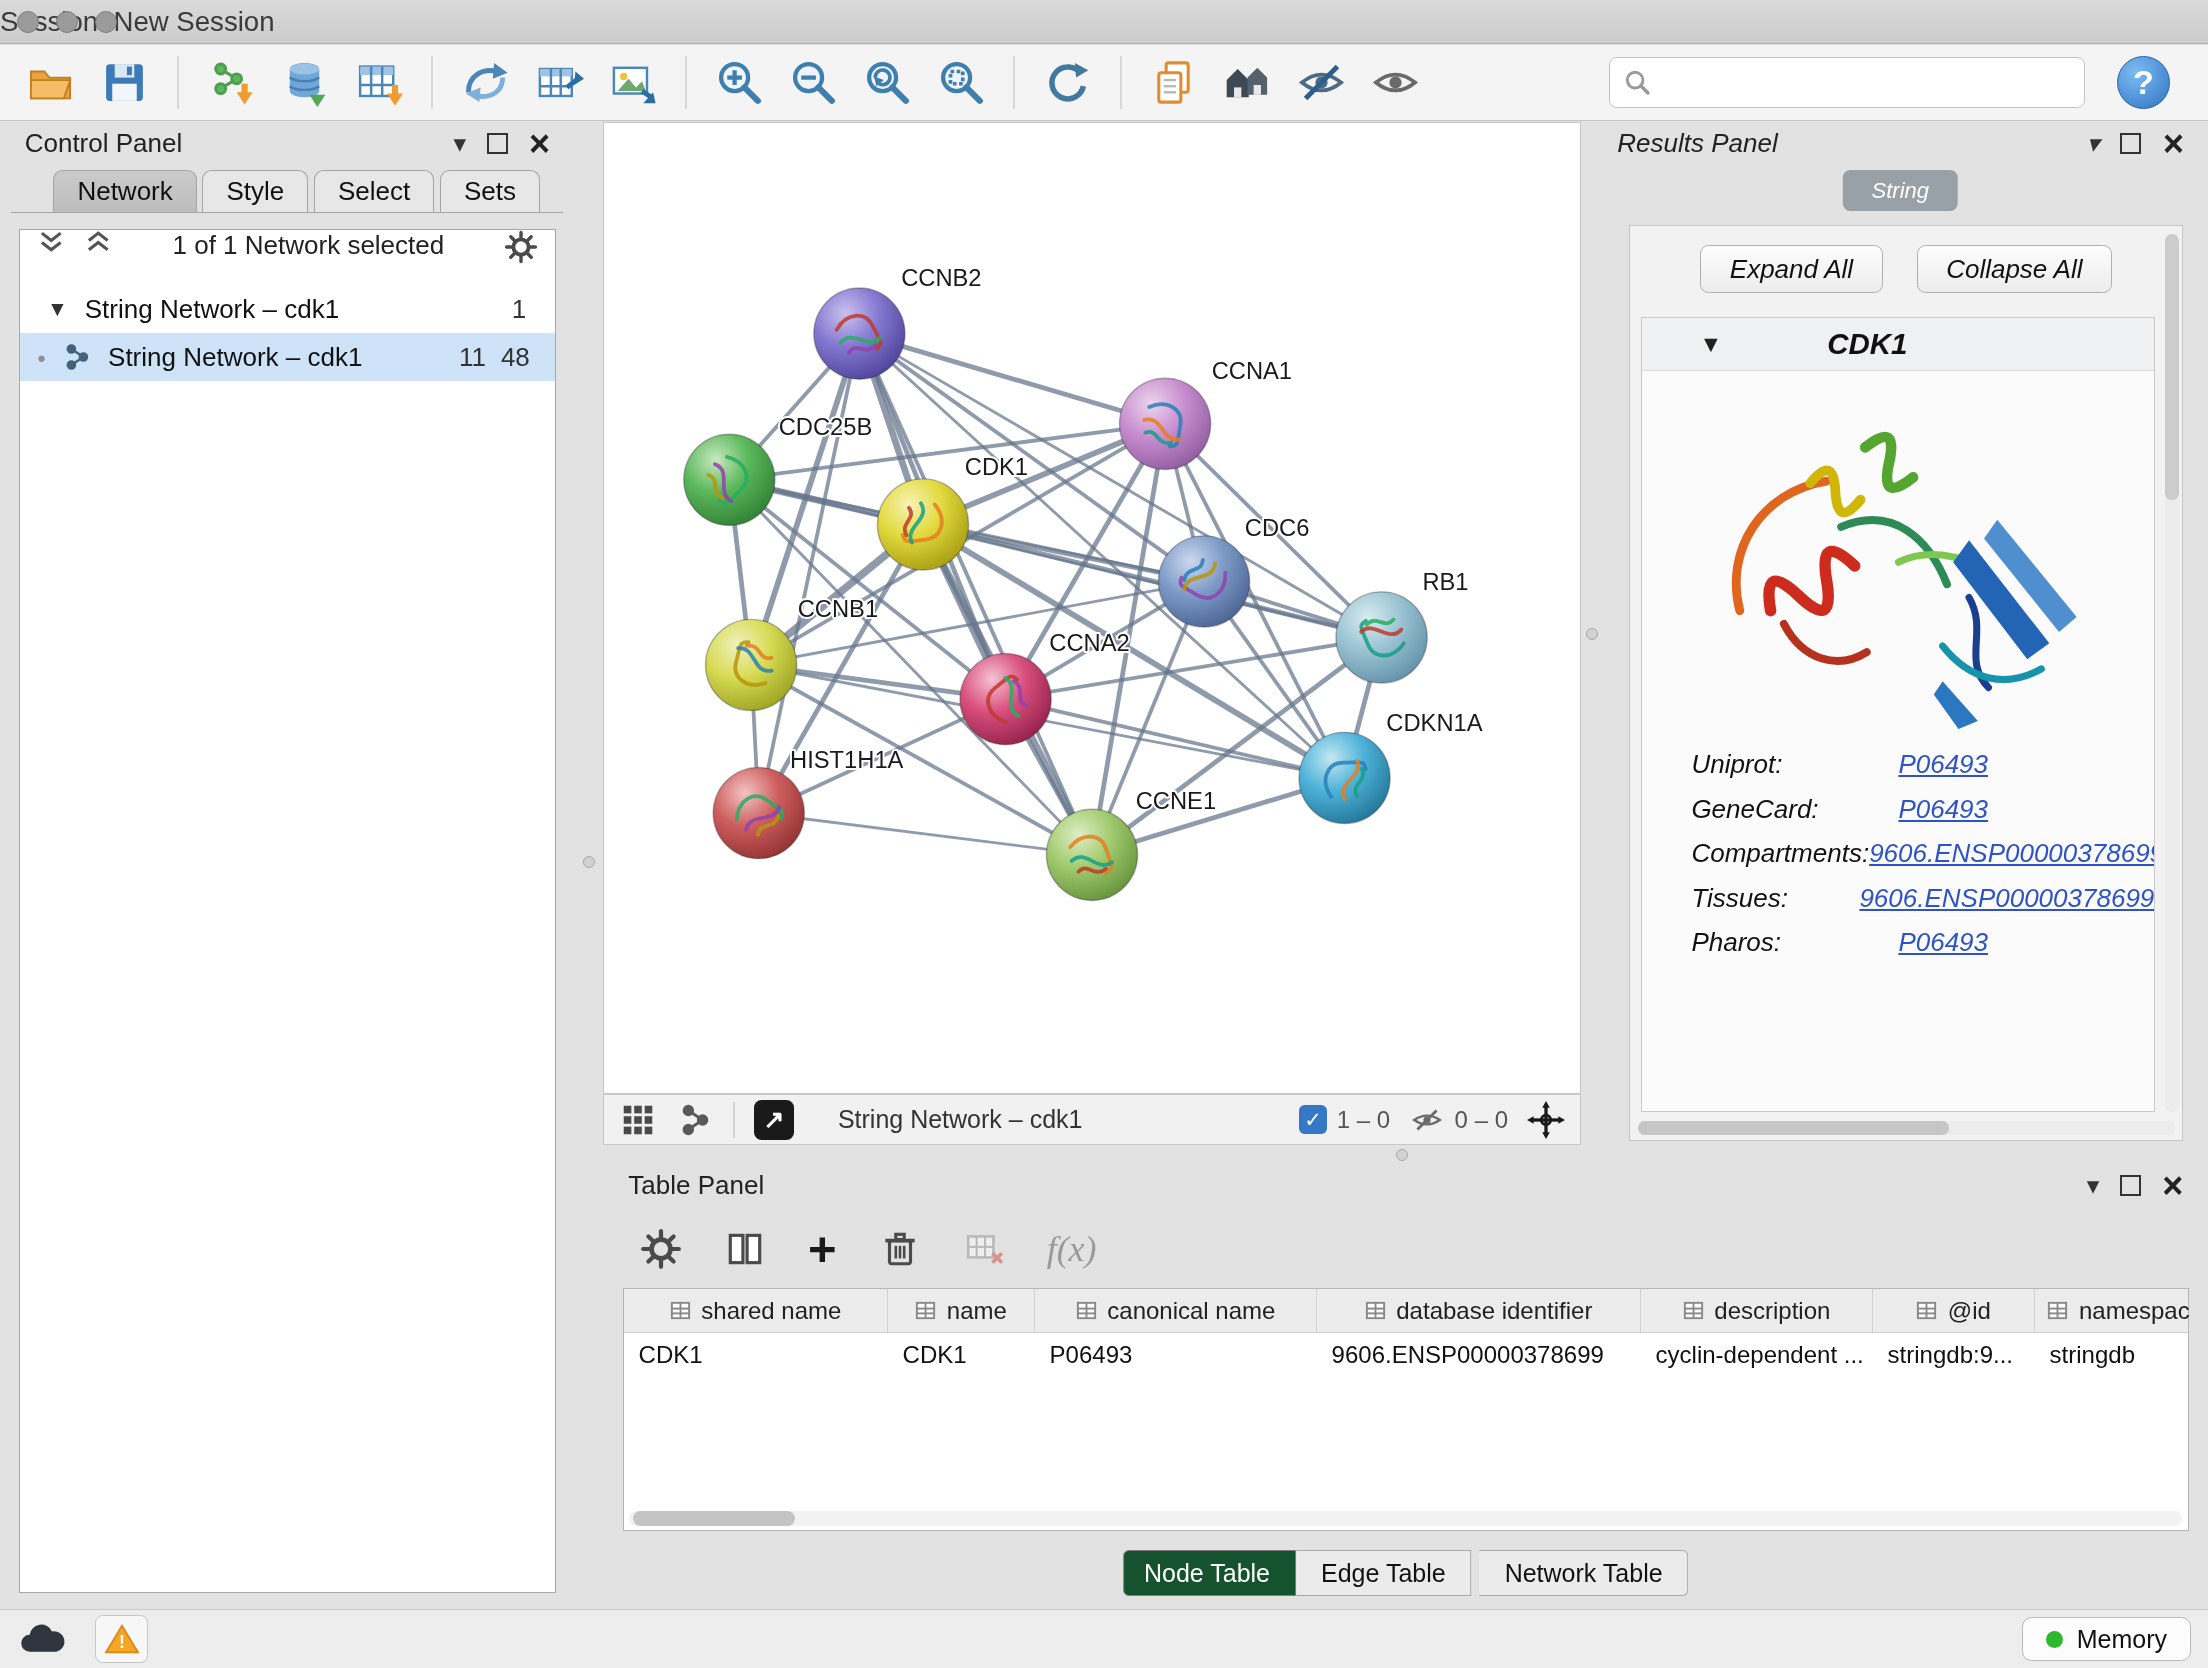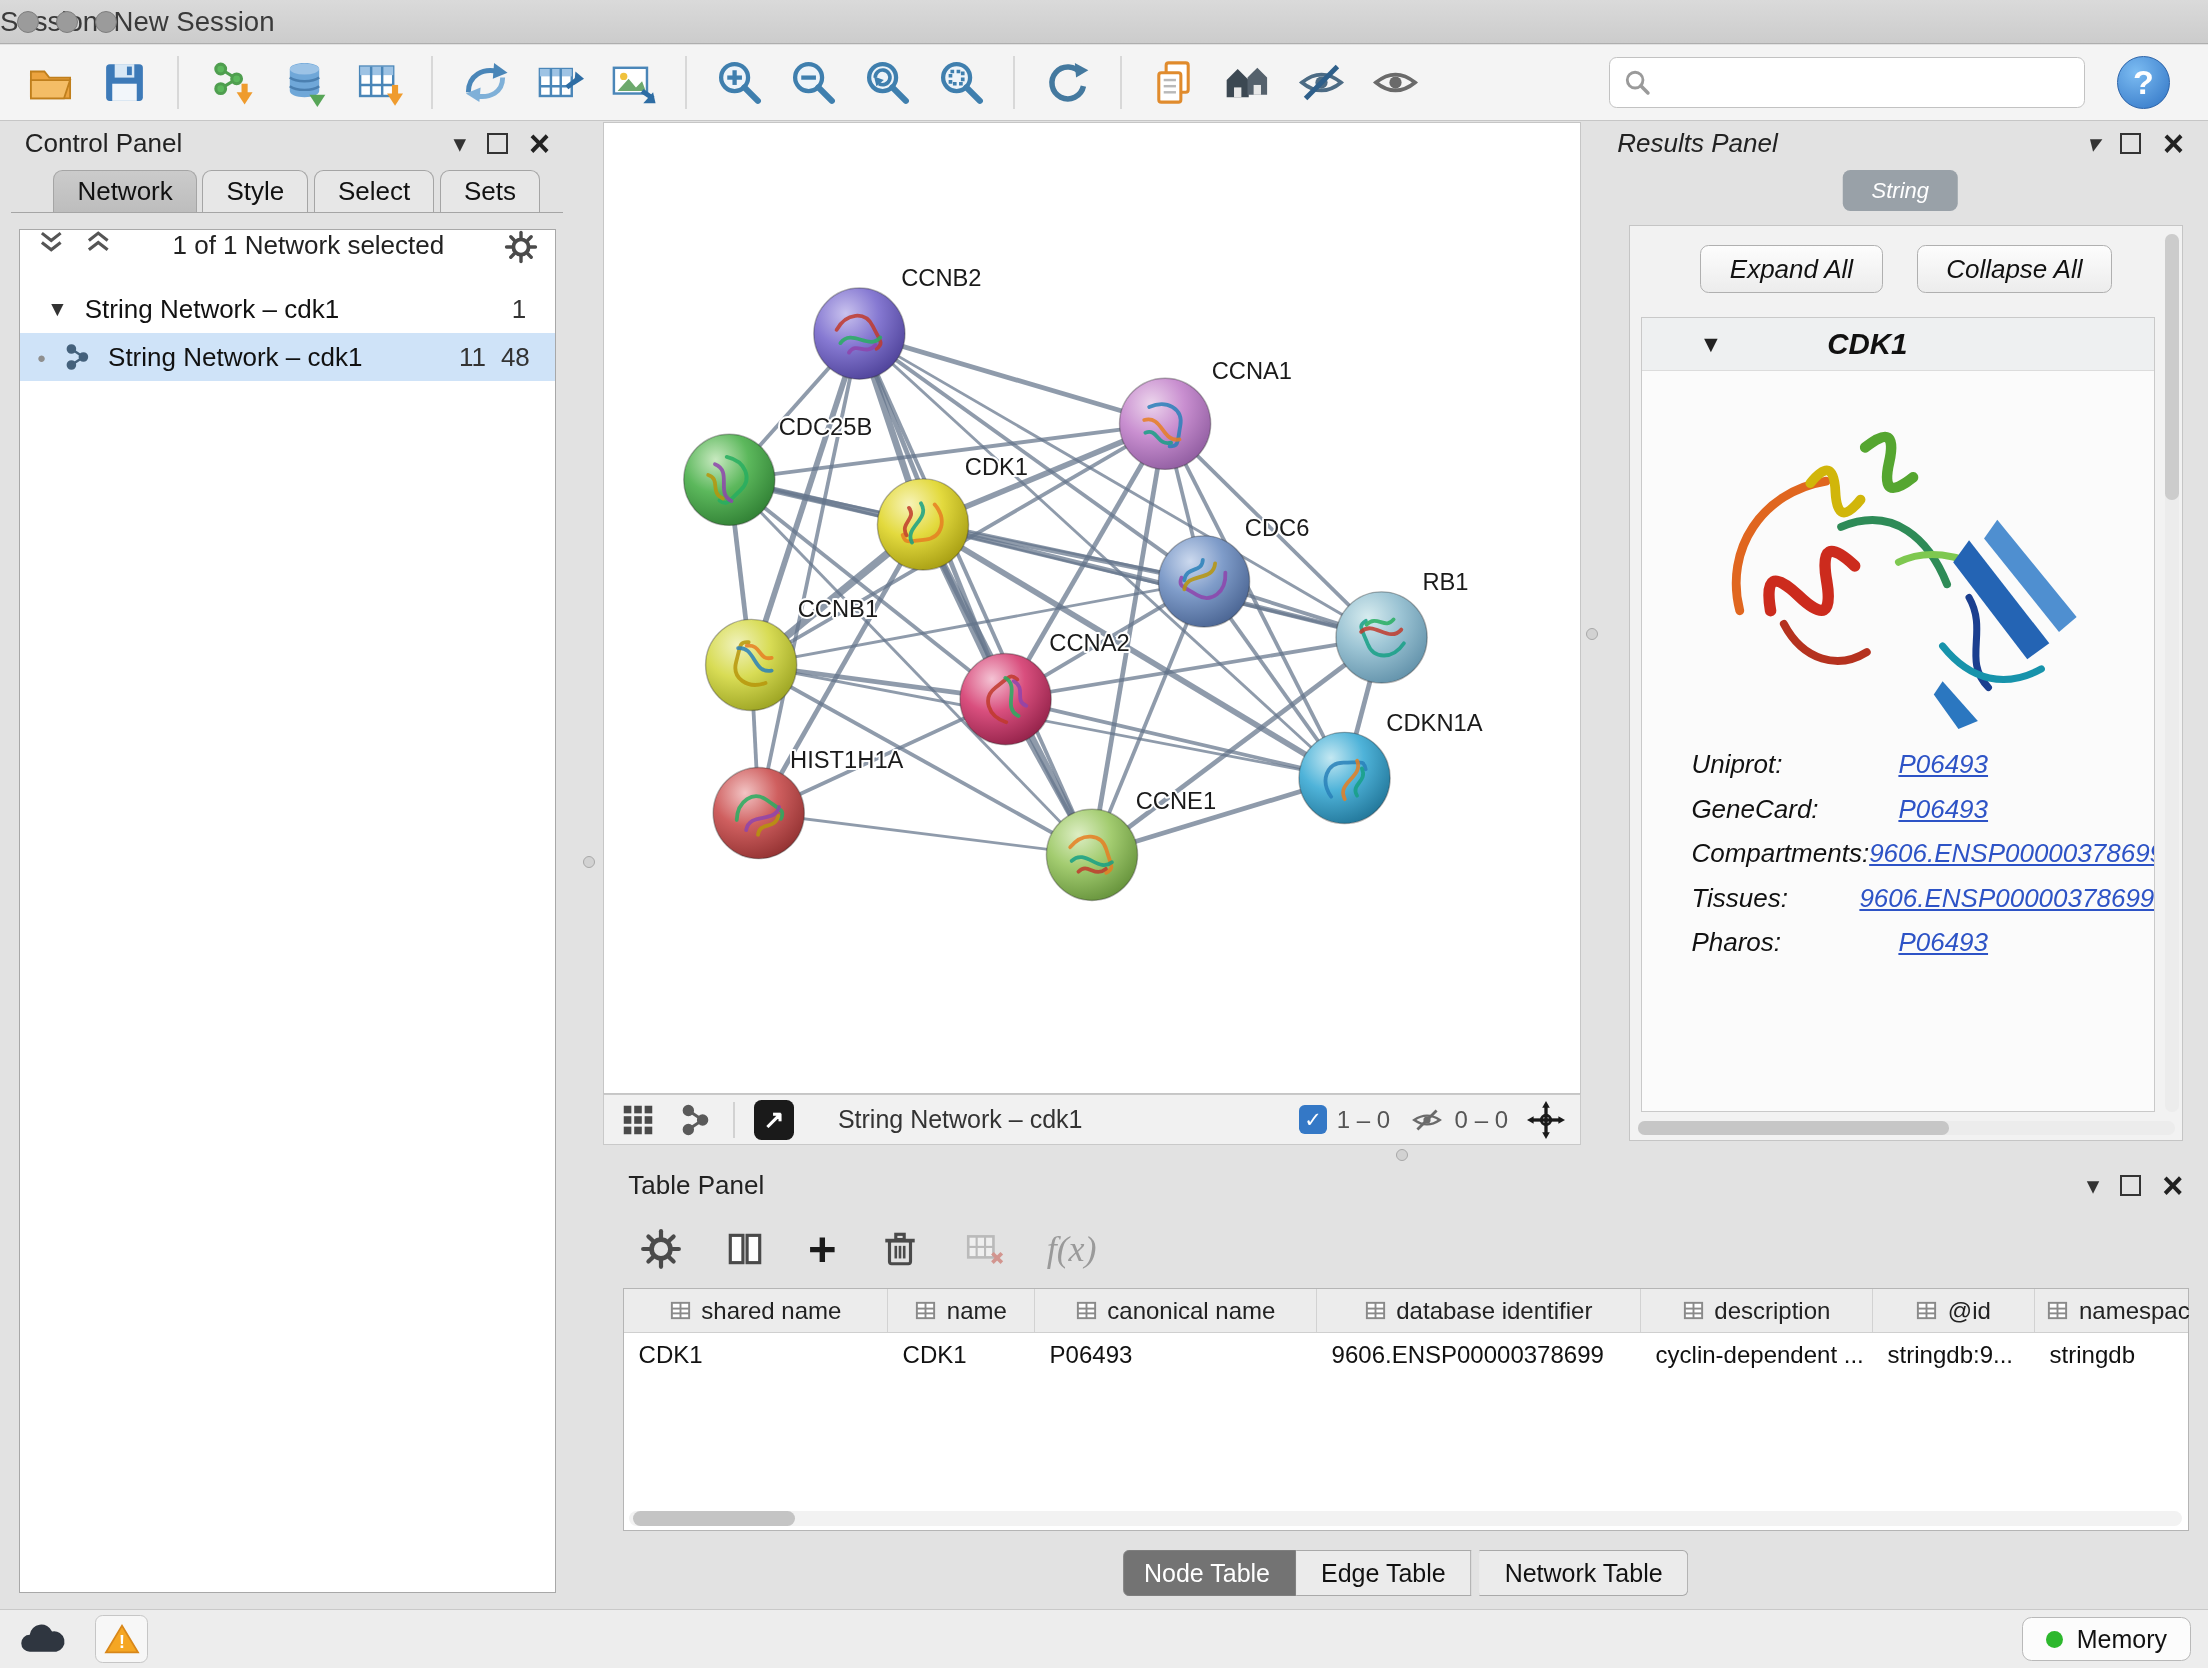--- a/index.html
+++ b/index.html
@@ -112,21 +112,21 @@
   .tcell svg { width:23px; height:23px; flex:none; }
   .trow { display:flex; height:44px; align-items:center; }
   .tdata { font-size:24px; color:#111; padding-left:15px; flex:none; overflow:hidden; white-space:nowrap; }
   .c1{width:264px}.c2{width:147px}.c3{width:282px}.c4{width:324px}.c5{width:232px}.c6{width:162px}.c7{width:167px;border-right:none}
   .tp-hscroll { position:absolute; bottom:3.8px; left:5.7px; right:5.7px; height:15px; background:#f2f2f2; border-radius:7.6px; }
   .tp-hscroll .thumb { width:162px; height:100%; background:#c4c4c4; border-radius:7.6px; margin-left:3.8px; }
   .tp-tabs { position:absolute; bottom:5.7px; left:50%; transform:translateX(-50%); display:flex; }
   .tp-tab { font-size:25px; padding:7.6px 25px; border:1.9px solid #a9a9a9; background:#ebebeb; color:#111; border-left-width:0; }
   .tp-tab:first-child { border-left-width:1.9px; border-radius:5.7px 0 0 5.7px; }
   .tp-tab:last-child { border-radius:0 5.7px 5.7px 0;margin-left:8px; }
-  .tp-tab.active { background:#737373; color:#fff; border-color:#7e7e7e;padding-left:20px; }
+  .tp-tab.active { background:#14532d; color:#fff; border-color:#7e7e7e;padding-left:20px; }
 
   
   .statusbar { position:absolute; left:0; right:0; bottom:0; height:59px; background:#ededed;
     border-top:1.9px solid #c9c9c9; display:flex; align-items:center; padding:0 17px; gap:27px; }
   .cloud-btn svg { width:51px; height:34px; display:block; }
   .warn-btn { width:53px; height:48px; border:1.9px solid #c6c6c6; border-radius:7.6px; background:#f7f7f7;
     display:flex; align-items:center; justify-content:center; }
   .warn-btn svg { width:36px; height:32px; }
   .memory-btn { margin-left:auto; display:flex; align-items:center; gap:13.3px; border:1.9px solid #b9b9b9;
     background:#fcfcfc; border-radius:9.5px; padding:6.7px 23px; font-size:25px; color:#111; }

